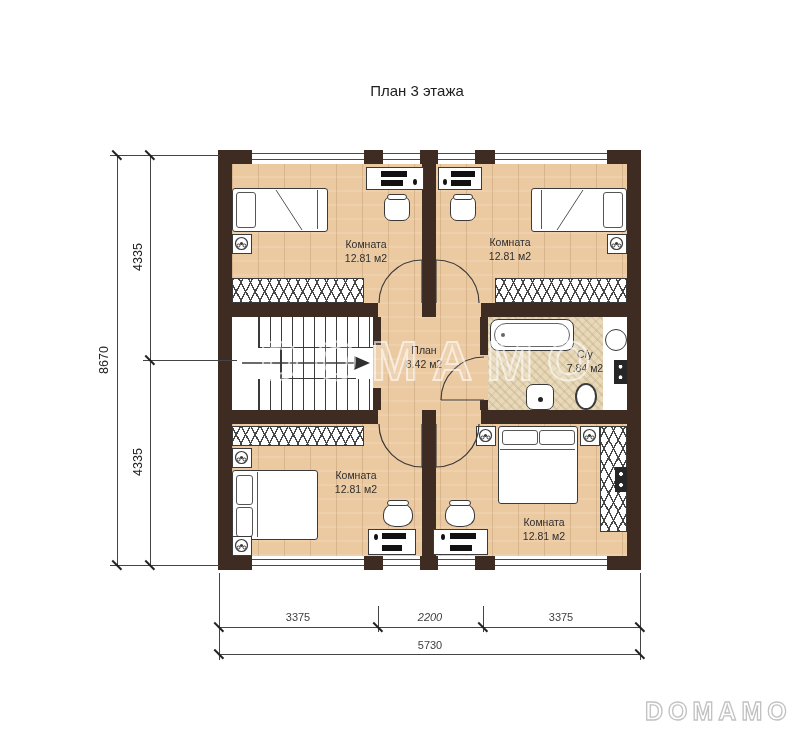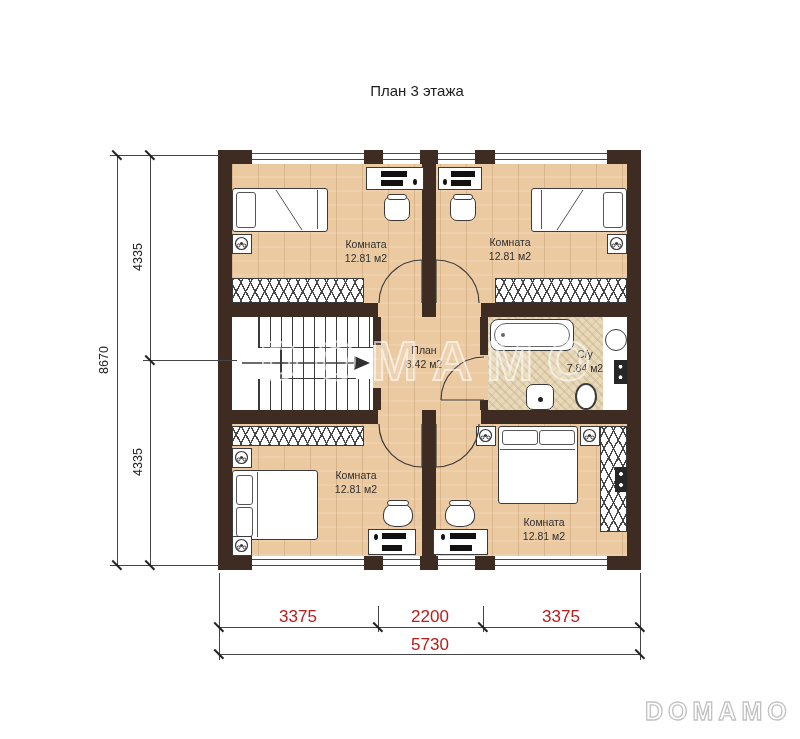--- a/index.html
+++ b/index.html
@@ -38,21 +38,21 @@
   .mon{position:absolute;background:#111;}
   .kb{position:absolute;background:#111;}
   .mouse{position:absolute;background:#111;border-radius:50%;}
   .chair{position:absolute;background:#fff;border:1.3px solid #3a3a3a;border-radius:7px;box-sizing:border-box;}
   .chair:after{content:"";position:absolute;left:10%;right:10%;height:4px;border:1px solid #3a3a3a;border-radius:3px;}
   .chair.back-t:after{top:-3px;background:#fff;}
   
   .dimline-v{position:absolute;width:1px;background:#444;}
   .dimline-h{position:absolute;height:1px;background:#444;}
   .tick{position:absolute;width:13px;height:1.6px;background:#222;transform:translate(-50%,-50%) rotate(45deg);}
-  .dimtext{position:absolute;font-size:17px;color:#b91c1c;transform:translate(-50%,-50%);white-space:nowrap;}
+  .dimtext{position:absolute;font-size:11px;color:#404040;transform:translate(-50%,-50%);white-space:nowrap;}
   .dimtext-v{position:absolute;font-size:12.5px;color:#222;transform:translate(-50%,-50%) rotate(-90deg);white-space:nowrap;}
   
   .wm-center{position:absolute;left:214px;top:328px;width:436px;text-align:center;
     font-size:56px;font-weight:700;letter-spacing:14px;color:rgba(255,255,255,.18);
     -webkit-text-stroke:2px rgba(255,255,255,.72);opacity:.85;pointer-events:none;}
   .wm-corner{position:absolute;left:645px;top:697px;font-size:25px;font-weight:700;letter-spacing:5px;
     color:rgba(255,255,255,.1);-webkit-text-stroke:1.3px #c2c2c2;pointer-events:none;}
   #title{position:absolute;left:417px;top:90px;transform:translate(-50%,-50%);
     font-size:15px;color:#1d1d1d;}
   svg.overlay{position:absolute;left:0;top:0;pointer-events:none;}
@@ -282,19 +282,19 @@
   <div class="dimline-v" style="left:483px;top:606px;height:26px;"></div>
   <div class="dimline-h" style="left:219px;top:627px;width:422px;"></div>
   <div class="dimline-h" style="left:219px;top:654px;width:422px;"></div>
   <div class="tick" style="left:219px;top:627px;"></div>
   <div class="tick" style="left:378px;top:627px;"></div>
   <div class="tick" style="left:483px;top:627px;"></div>
   <div class="tick" style="left:640px;top:627px;"></div>
   <div class="tick" style="left:219px;top:654px;"></div>
   <div class="tick" style="left:640px;top:654px;"></div>
   <div class="dimtext" style="left:298px;top:617px;">3375</div>
-  <div class="dimtext" style="left:430px;top:617px;">2200</div>
+  <div class="dimtext" style="left:430px;top:617px;font-style:italic;">2200</div>
   <div class="dimtext" style="left:561px;top:617px;">3375</div>
   <div class="dimtext" style="left:430px;top:645px;">5730</div>
 
   <div class="wm-center">DOMAMO</div>
   <div class="wm-corner">DOMAMO</div>
 </div>
 
 </body></html>

